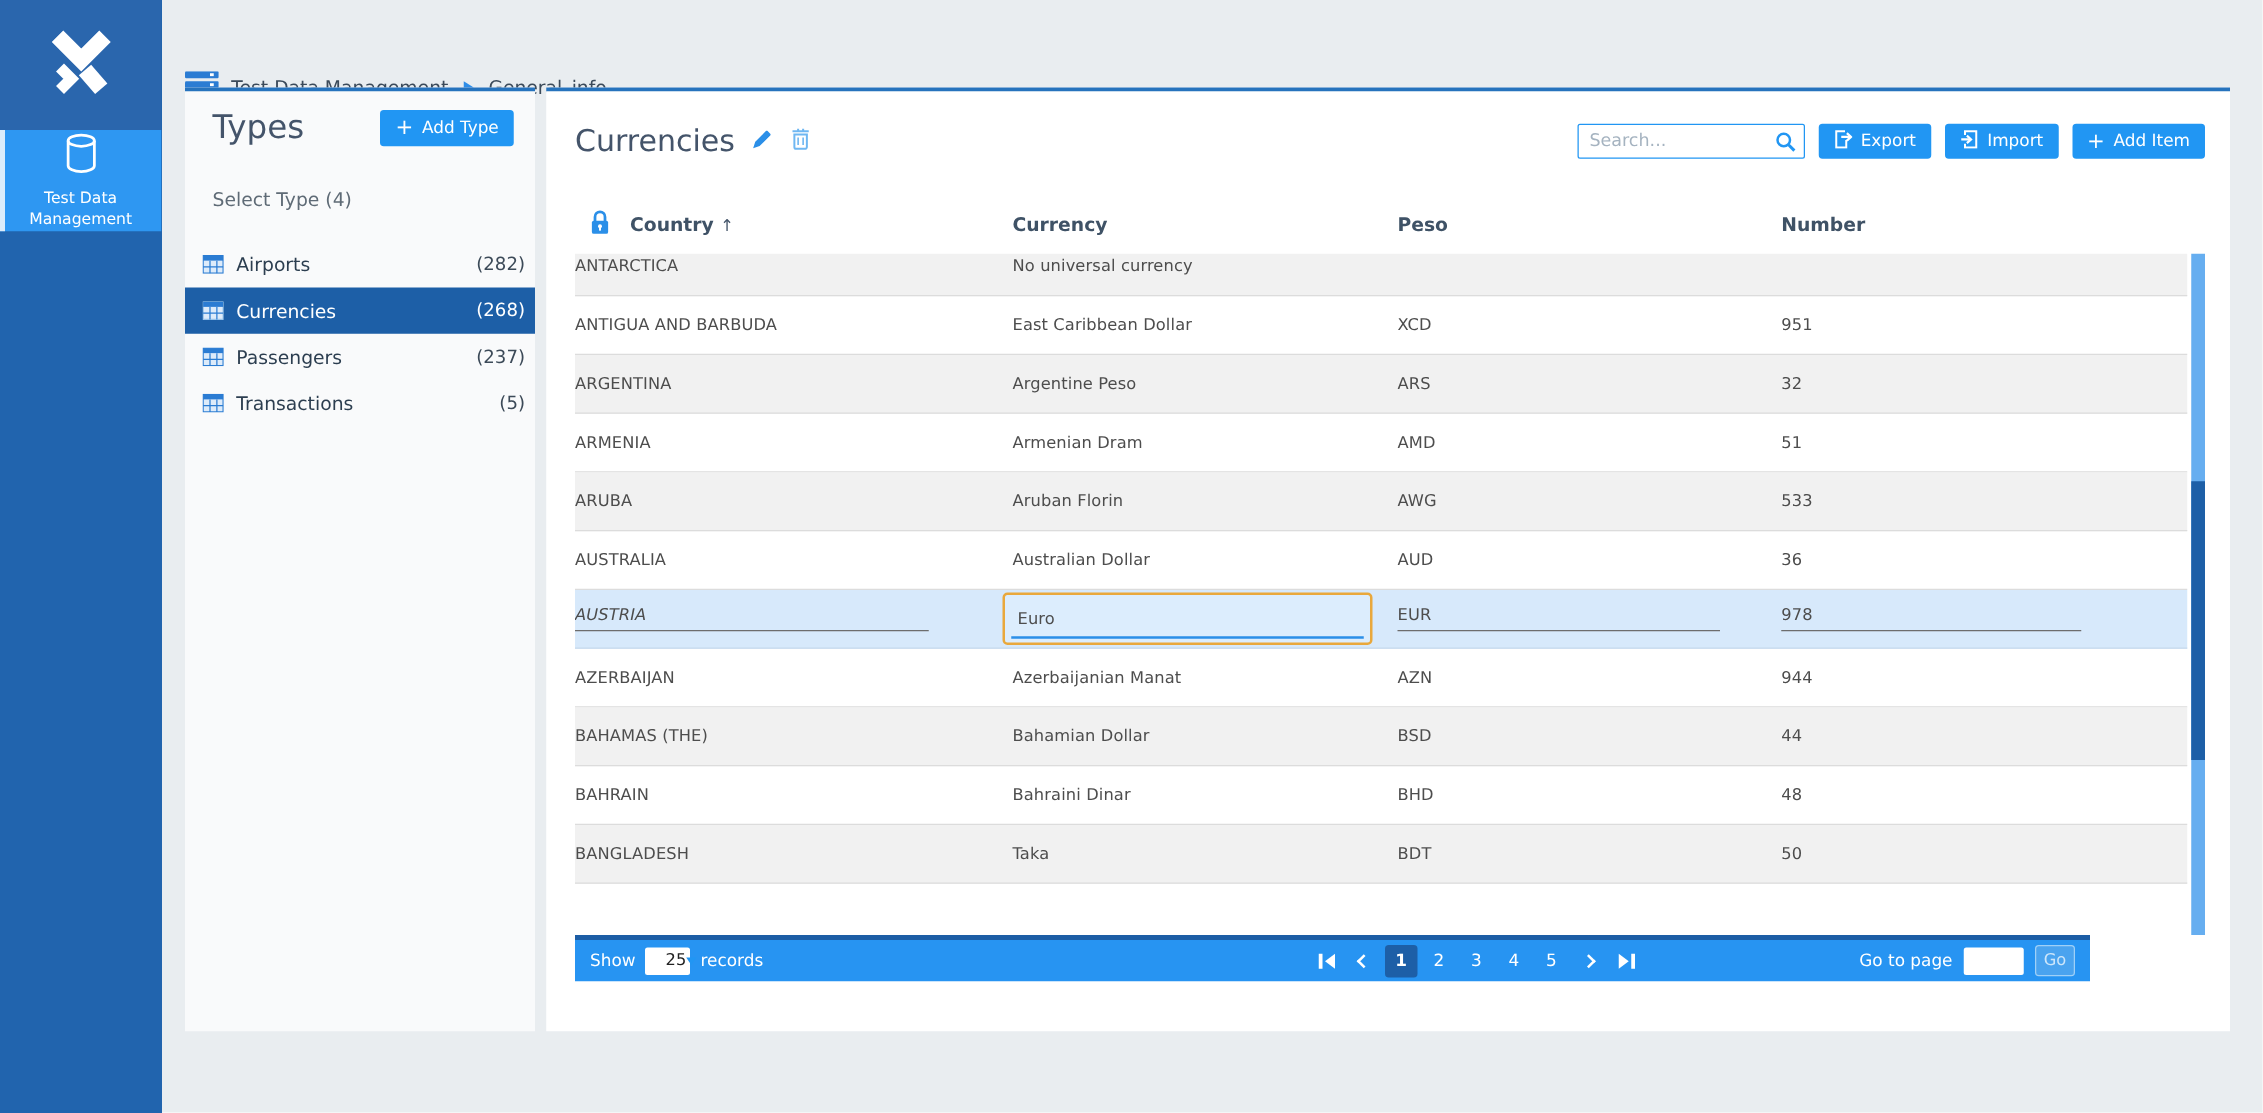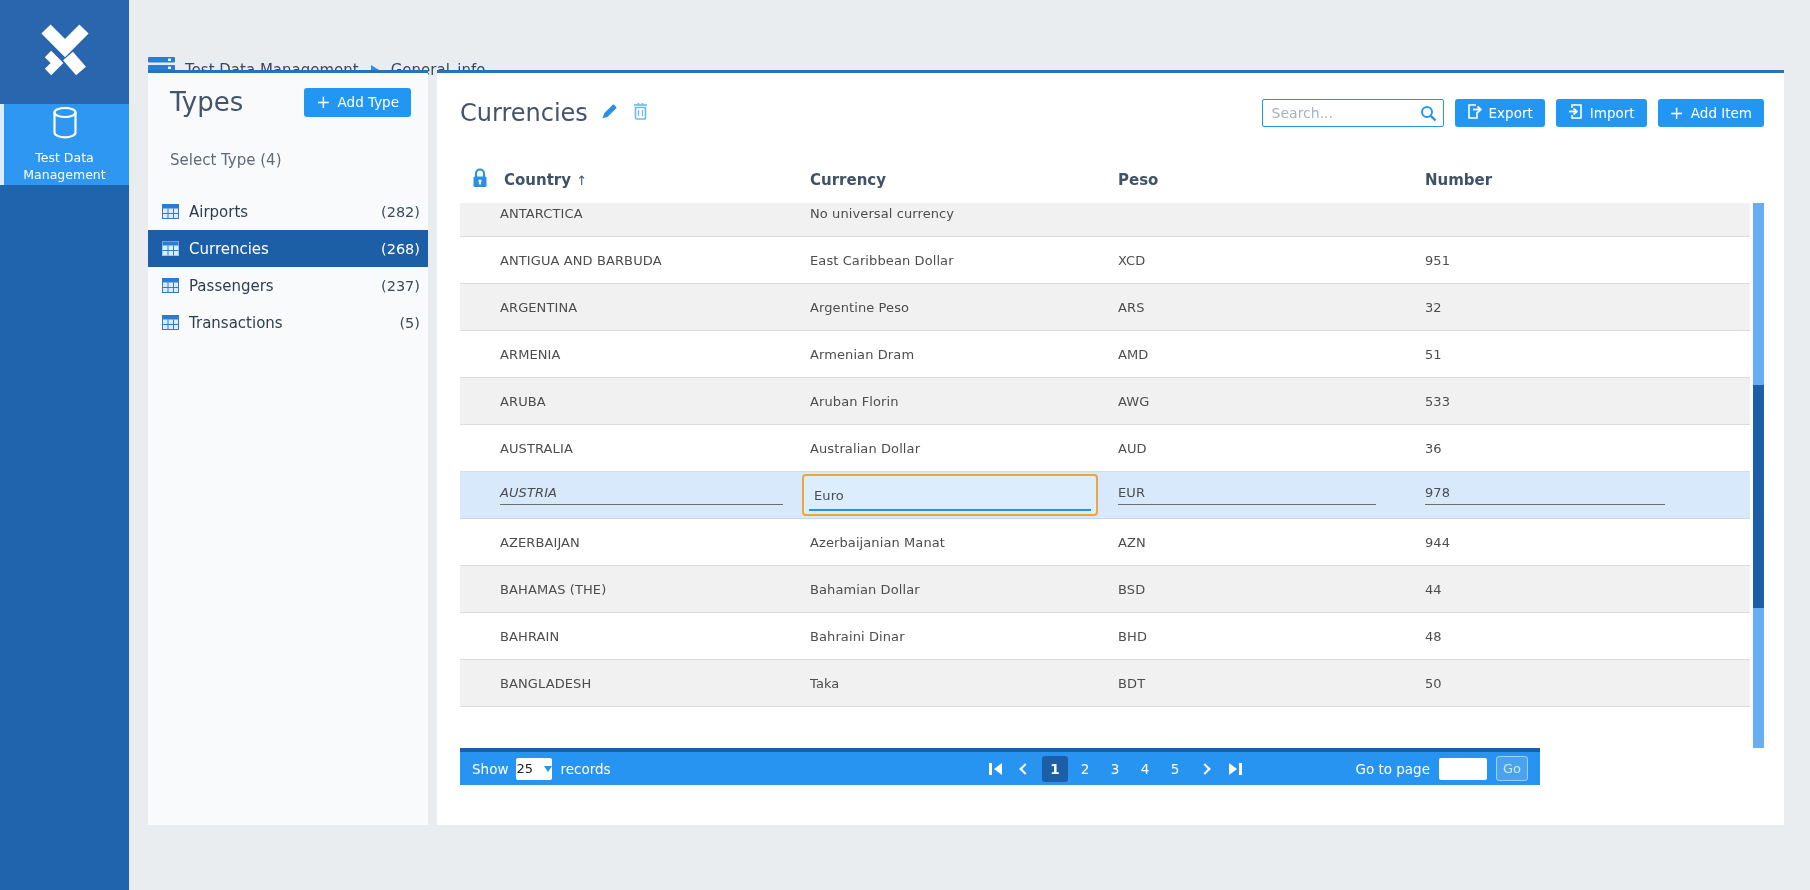--- a/index.html
+++ b/index.html
@@ -48,36 +48,36 @@
   .tool-btn { height:28px; }
 
   
   .table-head { margin-top:26px; height:46px; display:grid; grid-template-columns:350px 308px 307px 1fr; align-items:center; font-size:15px; font-weight:bold; color:#3f5266; width:1290px; }
   .th-country { display:flex; align-items:center; gap:16px; padding-left:12px; }
   .sort-arrow { font-weight:400; font-size:13px; color:#45566b; }
   .table-body { position:relative; }
   .viewport { height:545px; overflow:hidden; width:1290px; }
   .rows { margin-top:-13px; }
   .row { display:grid; grid-template-columns:350px 308px 307px 1fr; align-items:center; height:47px; border-bottom:1px solid #dcdcdc; font-size:13px; color:#4d4d4d; letter-spacing:.1px; }
-  .row > div:first-child { padding-left:40px; }
+  .row > div:first-child { }
   .row.gray { background:#f1f1f1; }
   .row.editing { background:#d7e9fb; border-bottom:1px solid #c6d9ec; }
   .cell-line { display:inline-block; border-bottom:1px solid #6d6d6d; padding-bottom:4px; }
   .w-country { width:283px;font-style:italic; } .w-code { width:258px; } .w-number { width:240px; }
   .edit-box { position:relative; margin-left:-8px; width:296px; height:42px; border:2px solid #e9a83c; border-radius:4px; background:#dcedfd; display:flex; align-items:center; padding:0 10px; }
   .edit-box::after { content:''; position:absolute; left:5px; right:5px; bottom:3px; height:2px; background:#2b8fe8; }
 
   
   .vscroll { position:absolute; top:0; right:0; width:11px; height:545px; background:#66aef0; }
   .vthumb { position:absolute; top:182px; left:0; width:11px; height:223px; background:#1d5fa7; }
 
   
-  .pagebar { width:1080px; height:37px; border-top:4px solid #1c5da5; background:#2794f2; display:flex; align-items:center; color:#fff; font-size:13.5px; padding:0 12px; }
+  .pagebar { width:1212px; height:37px; border-top:4px solid #1c5da5; background:#2794f2; display:flex; align-items:center; color:#fff; font-size:13.5px; padding:0 12px; }
   .pb-left { flex:1; display:flex; align-items:center; gap:8px; }
-  .size-select { width:36px; height:22px; background:#fff; border-radius:2px; display:flex; align-items:center; padding:0 0; color:#222; font-size:13px; cursor:pointer; }
+  .size-select { width:36px; height:22px; background:#fff; border-radius:2px; display:flex; align-items:center; padding:0 16px; color:#222; font-size:13px; cursor:pointer; }
   .size-select .caret { margin-left:auto; width:0; height:0; border-top:6px solid #2196f3; border-left:4px solid transparent; border-right:4px solid transparent; }
   .pager { display:flex; align-items:center; gap:4px; position:relative; left:115px; }
   .pg { min-width:26px; height:26px; display:flex; align-items:center; justify-content:center; border-radius:3px; cursor:pointer; }
   .pg.active { background:#1d5fa7; font-weight:bold; }
   .chev { width:8px; height:8px; border-left:2px solid #fff; border-bottom:2px solid #fff; display:inline-block; }
   .chev.left { transform:rotate(45deg); }
   .chev.right { transform:rotate(225deg); }
   .bar-i { width:3px; height:12px; background:#fff; display:inline-block; }
   .tri-l { width:0; height:0; border-right:8px solid #fff; border-top:6px solid transparent; border-bottom:6px solid transparent; }
   .tri-r { width:0; height:0; border-left:8px solid #fff; border-top:6px solid transparent; border-bottom:6px solid transparent; }

